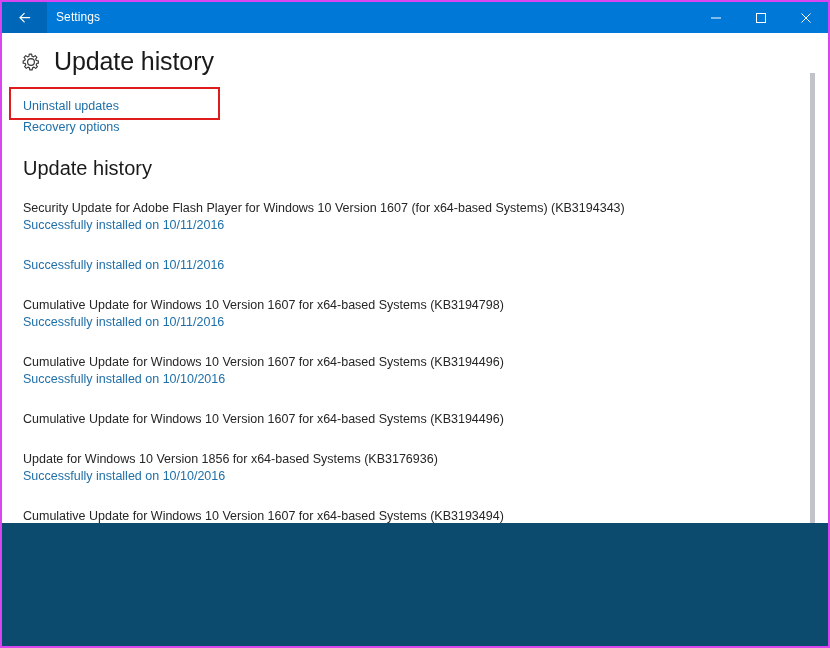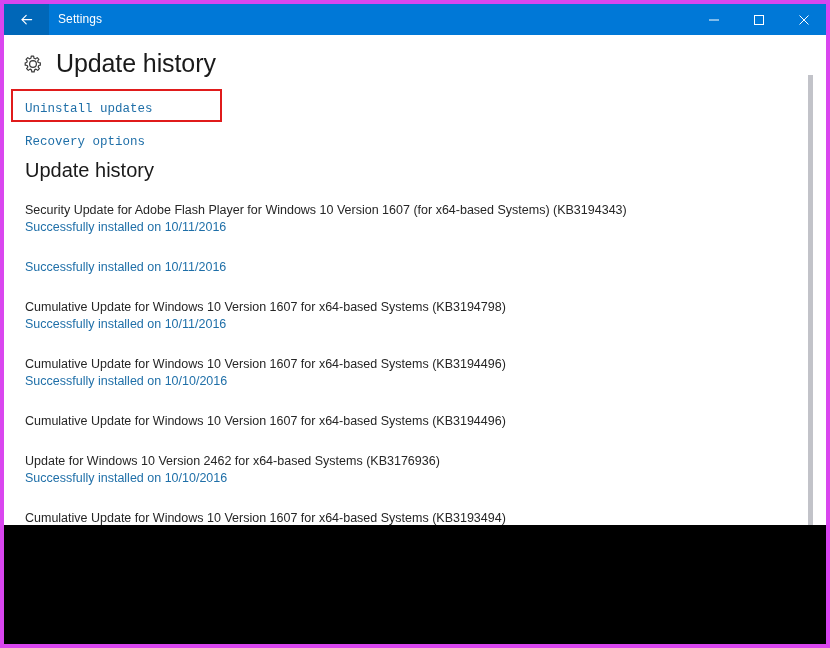--- a/index.html
+++ b/index.html
@@ -12,23 +12,23 @@
     height: 648px;
     overflow: hidden;
     font-family: "Liberation Sans", sans-serif;
     -webkit-font-smoothing: antialiased;
   }
 
   .window {
     position: relative;
     width: 830px;
     height: 648px;
-    background: #000000;
+    background: #0c4a6e;
     box-sizing: border-box;
-    border: 4px solid #d946ef;
+    border: 2px solid #d946ef;
     overflow: hidden;
   }
 
   
   .titlebar {
     position: relative;
     height: 31px;
     background: #0078d7;
     display: flex;
     align-items: center;
@@ -96,21 +96,20 @@
     font-weight: normal;
     line-height: 1;
     letter-spacing: -0.1px;
   }
   a.cmd-link, .cmd-link {
     color: #1f6fa8;
     font-size: 12.5px;
     text-decoration: none;
     cursor: default;
     display: inline-block;
-    font-family: Liberation Mono, monospace;
   }
 
   
   .highlight-box {
     position: absolute;
     left: 7px;
     top: 54px;
     width: 211px;
     height: 33px;
     border: 2px solid #e01b1b;
@@ -118,21 +117,21 @@
     pointer-events: none;
   }
   .uninstall-row {
     position: absolute;
     left: 21px;
     top: 63px;
   }
   .recovery-row {
     position: absolute;
     left: 21px;
-    top: 96px;
+    top: 84px;
   }
 
   
   .list-area {
     position: absolute;
     left: 0;
     top: 125px;
     right: 0;
   }
   .section-title {
@@ -267,21 +266,21 @@
         <div class="update-item">
           <div class="update-name">Cumulative Update for Windows 10 Version 1607 for x64-based Systems (KB3194496)</div>
           <div class="update-status">Successfully installed on 10/10/2016</div>
         </div>
 
         <div class="update-item">
           <div class="update-name">Cumulative Update for Windows 10 Version 1607 for x64-based Systems (KB3194496)</div>
         </div>
 
         <div class="update-item">
-          <div class="update-name">Update for Windows 10 Version 2462 for x64-based Systems (KB3176936)</div>
+          <div class="update-name">Update for Windows 10 Version 1856 for x64-based Systems (KB3176936)</div>
           <div class="update-status">Successfully installed on 10/10/2016</div>
         </div>
 
         <div class="update-item">
           <div class="update-name">Cumulative Update for Windows 10 Version 1607 for x64-based Systems (KB3193494)</div>
           <div class="update-status">Successfully installed on 10/10/2016</div>
         </div>
 
       </div>
     </div>

